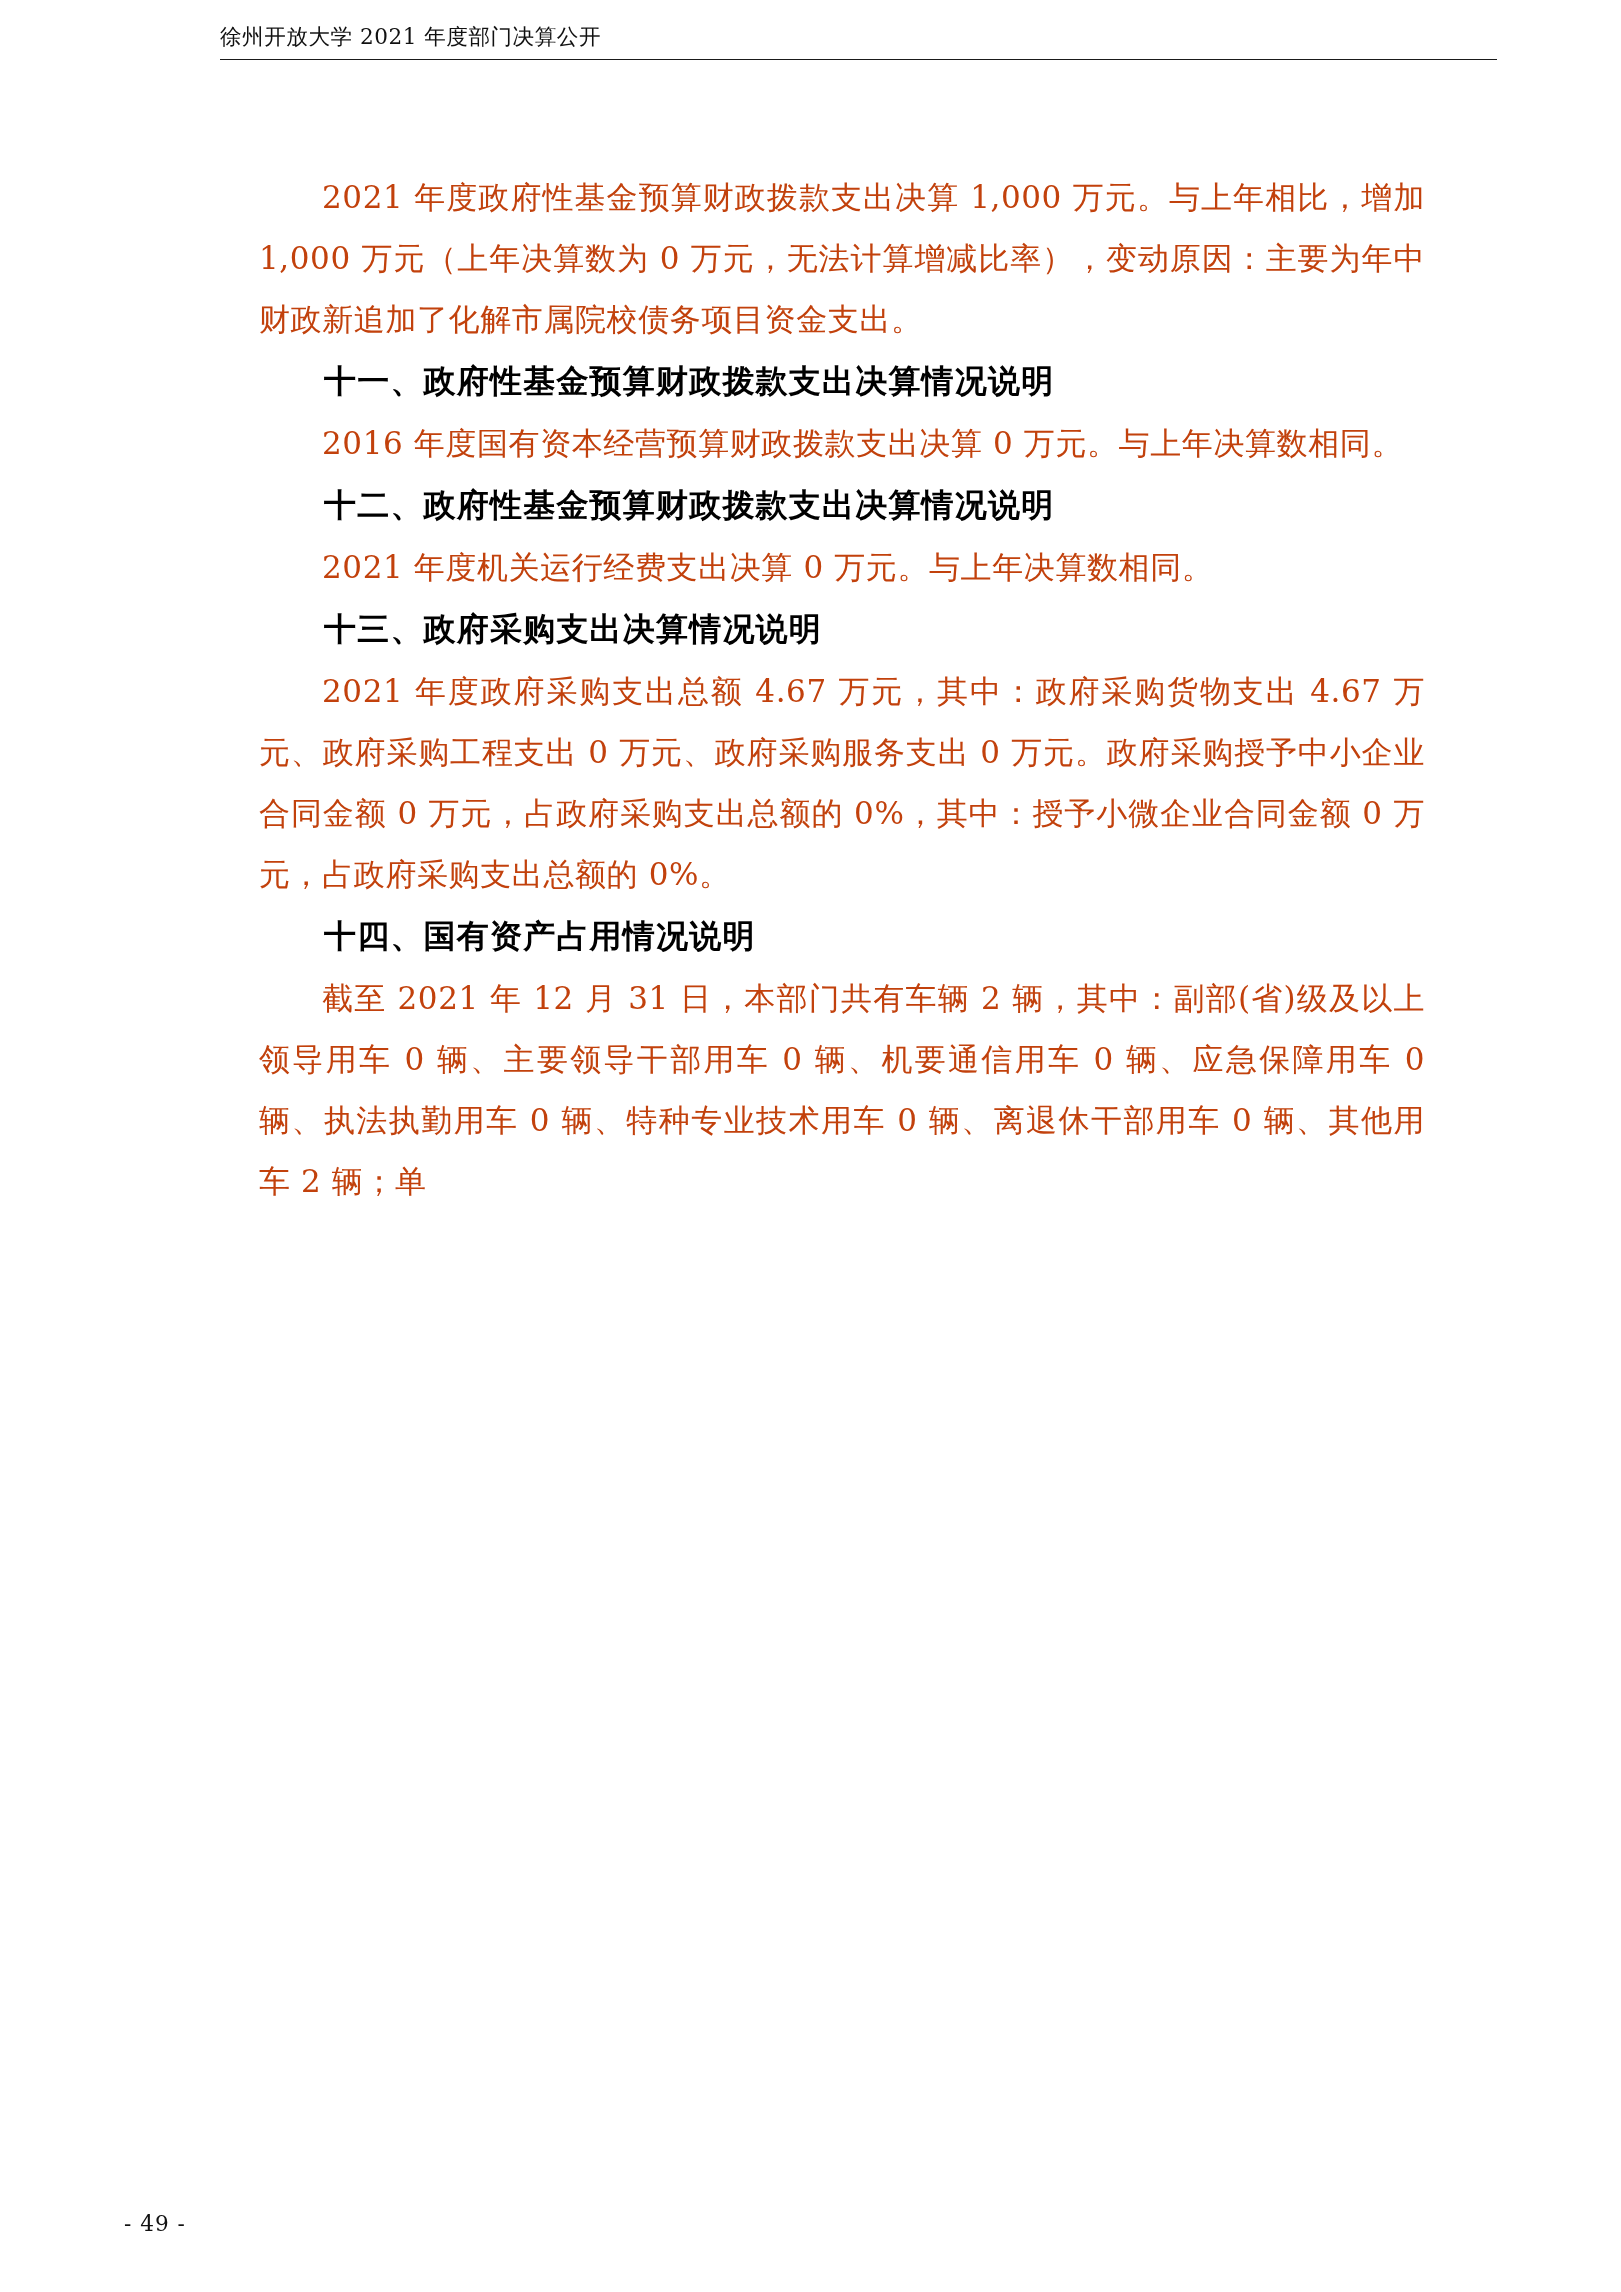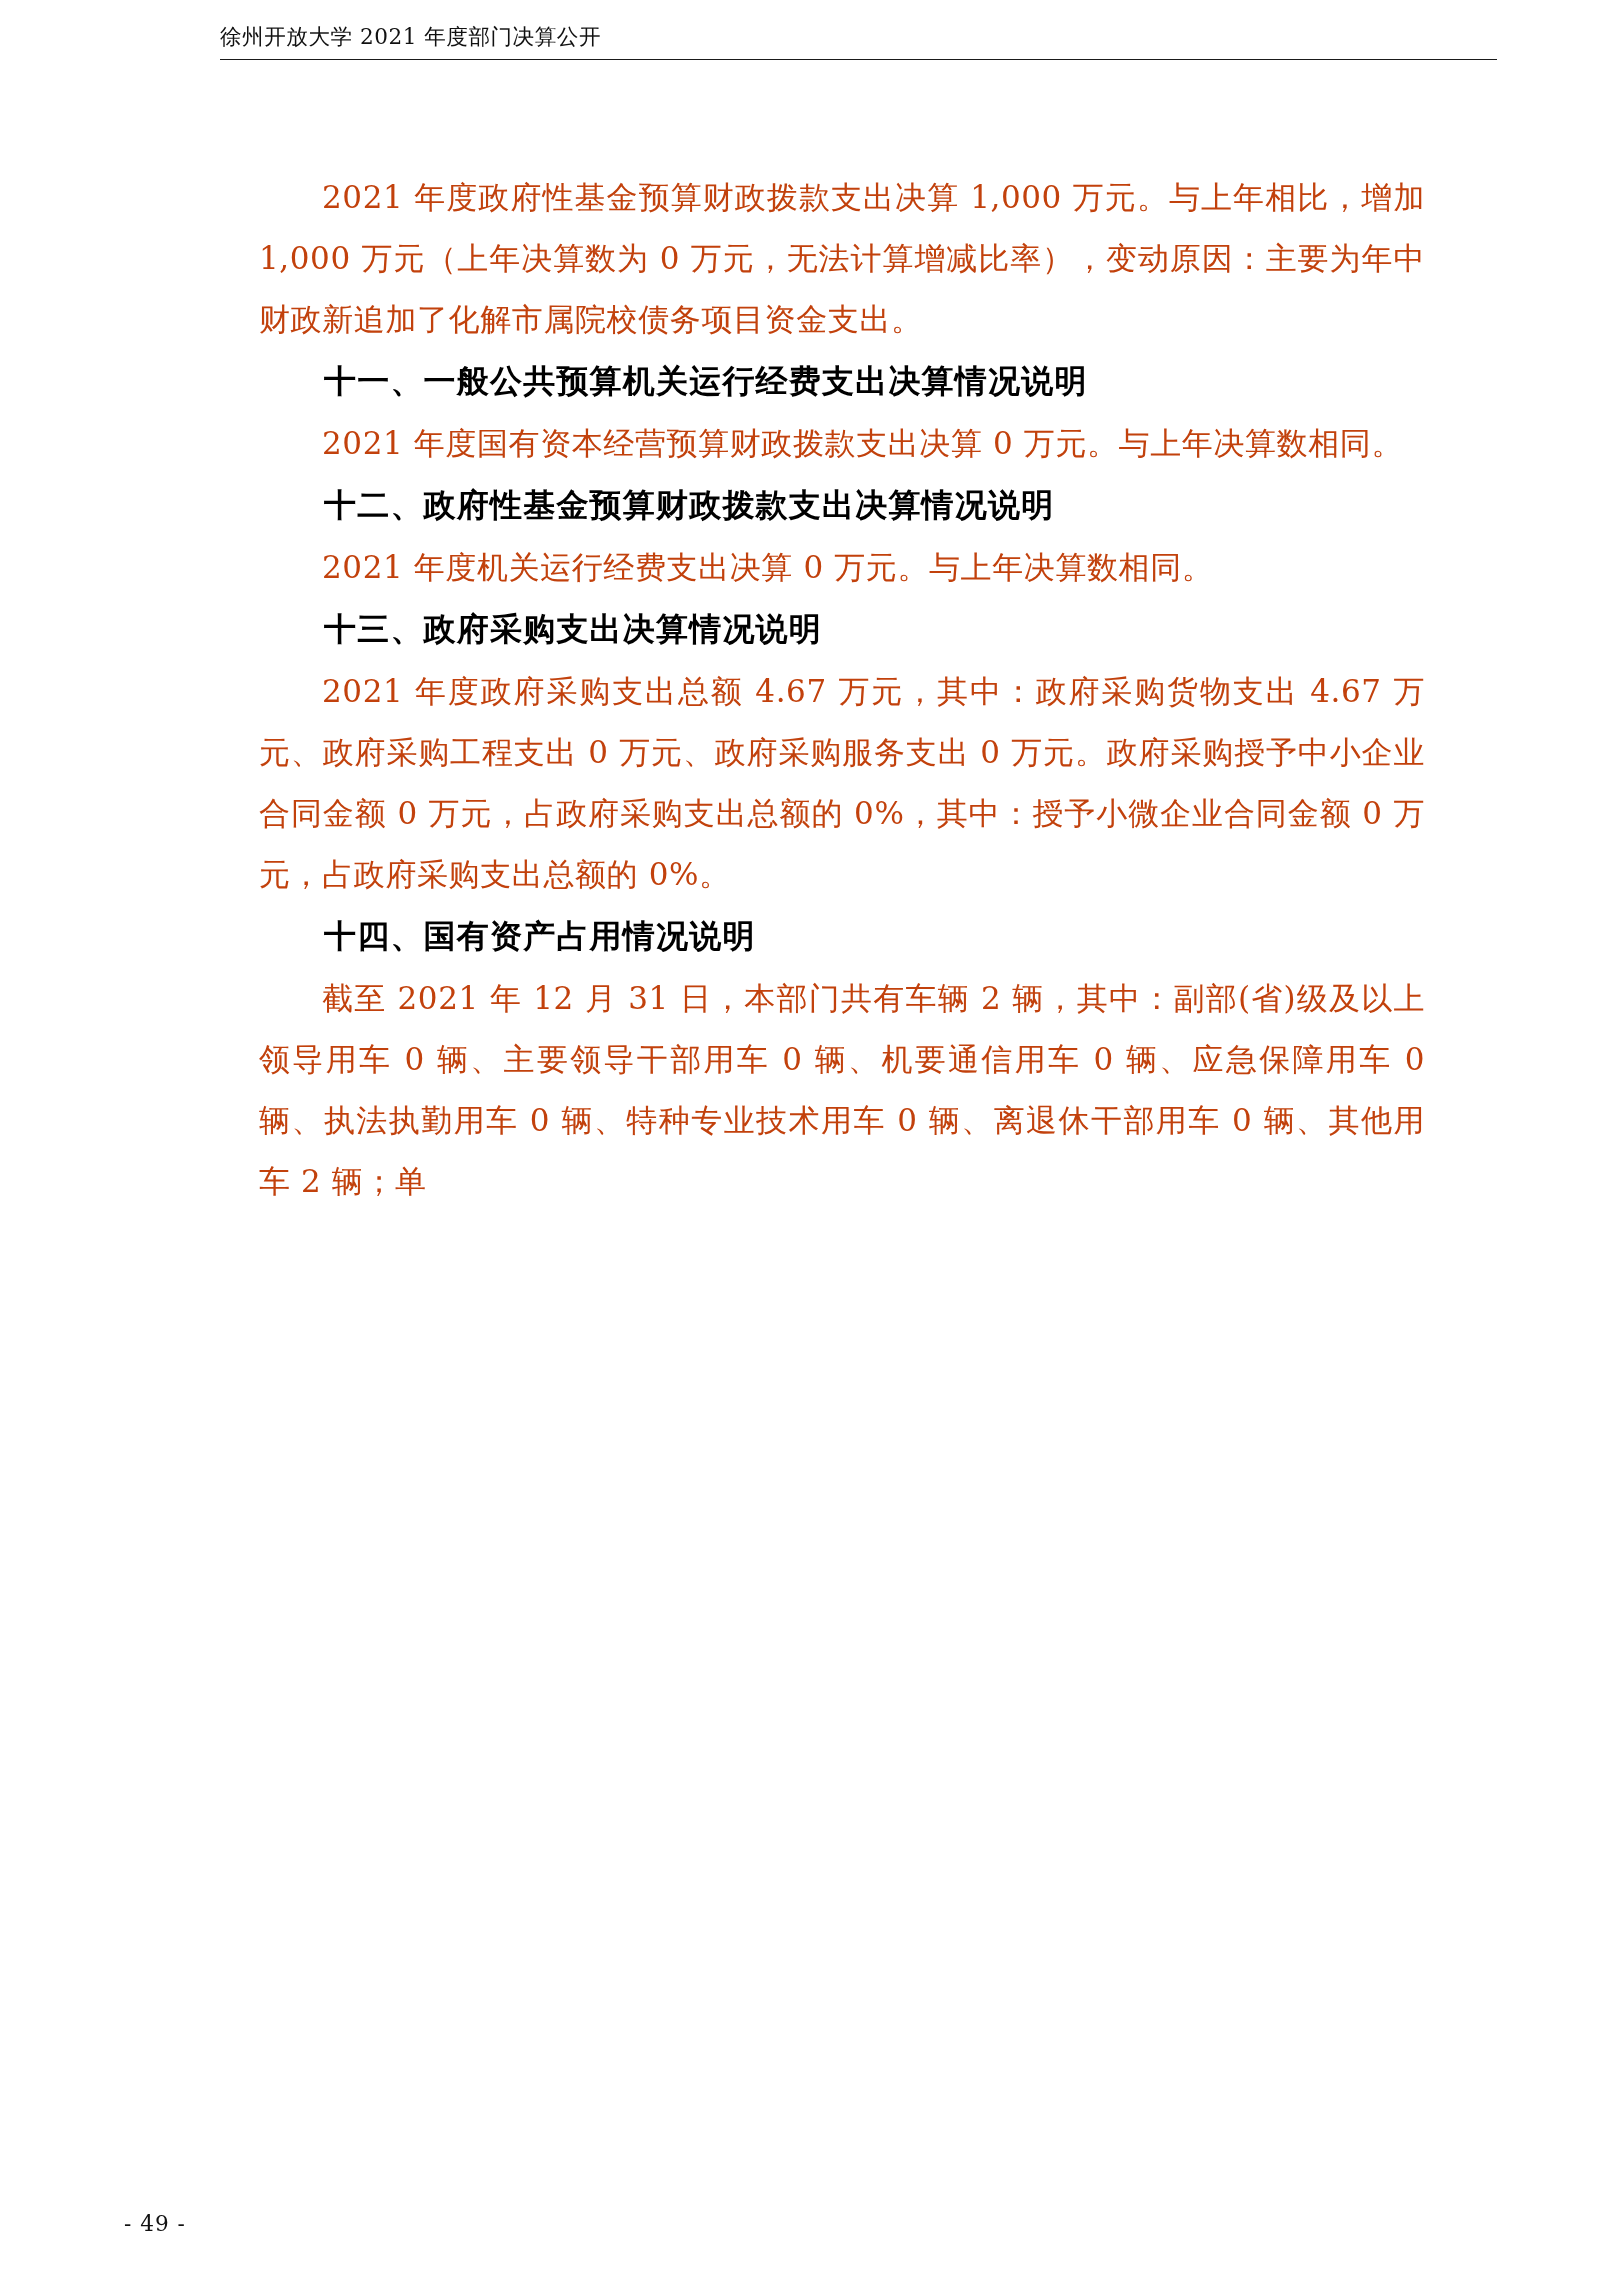--- a/index.html
+++ b/index.html
@@ -99,22 +99,22 @@
 
   <div class="header">
     <div class="header-text">徐州开放大学 2021 年度部门决算公开</div>
     <div class="header-rule"></div>
   </div>
 
   <div class="content">
 
     <p class="body-para">2021 年度政府性基金预算财政拨款支出决算 1,000 万元。与上年相比，增加 1,000 万元（上年决算数为 0 万元，无法计算增减比率），变动原因：主要为年中财政新追加了化解市属院校债务项目资金支出。</p>
 
-    <h2 class="section-heading">十一、一般公共预算机关运行经费支出决算情况说明</h2>
-    <p class="body-para">2021 年度国有资本经营预算财政拨款支出决算 0 万元。与上年决算数相同。</p>
+    <h2 class="section-heading">十一、政府性基金预算财政拨款支出决算情况说明</h2>
+    <p class="body-para">2016 年度国有资本经营预算财政拨款支出决算 0 万元。与上年决算数相同。</p>
 
     <h2 class="section-heading">十二、政府性基金预算财政拨款支出决算情况说明</h2>
     <p class="body-para">2021 年度机关运行经费支出决算 0 万元。与上年决算数相同。</p>
 
     <h2 class="section-heading">十三、政府采购支出决算情况说明</h2>
     <p class="body-para">2021 年度政府采购支出总额 4.67 万元，其中：政府采购货物支出 4.67 万元、政府采购工程支出 0 万元、政府采购服务支出 0 万元。政府采购授予中小企业合同金额 0 万元，占政府采购支出总额的 0%，其中：授予小微企业合同金额 0 万元，占政府采购支出总额的 0%。</p>
 
     <h2 class="section-heading">十四、国有资产占用情况说明</h2>
     <p class="body-para">截至 2021 年 12 月 31 日，本部门共有车辆 2 辆，其中：副部(省)级及以上领导用车 0 辆、主要领导干部用车 0 辆、机要通信用车 0 辆、应急保障用车 0 辆、执法执勤用车 0 辆、特种专业技术用车 0 辆、离退休干部用车 0 辆、其他用车 2 辆；单</p>
 

